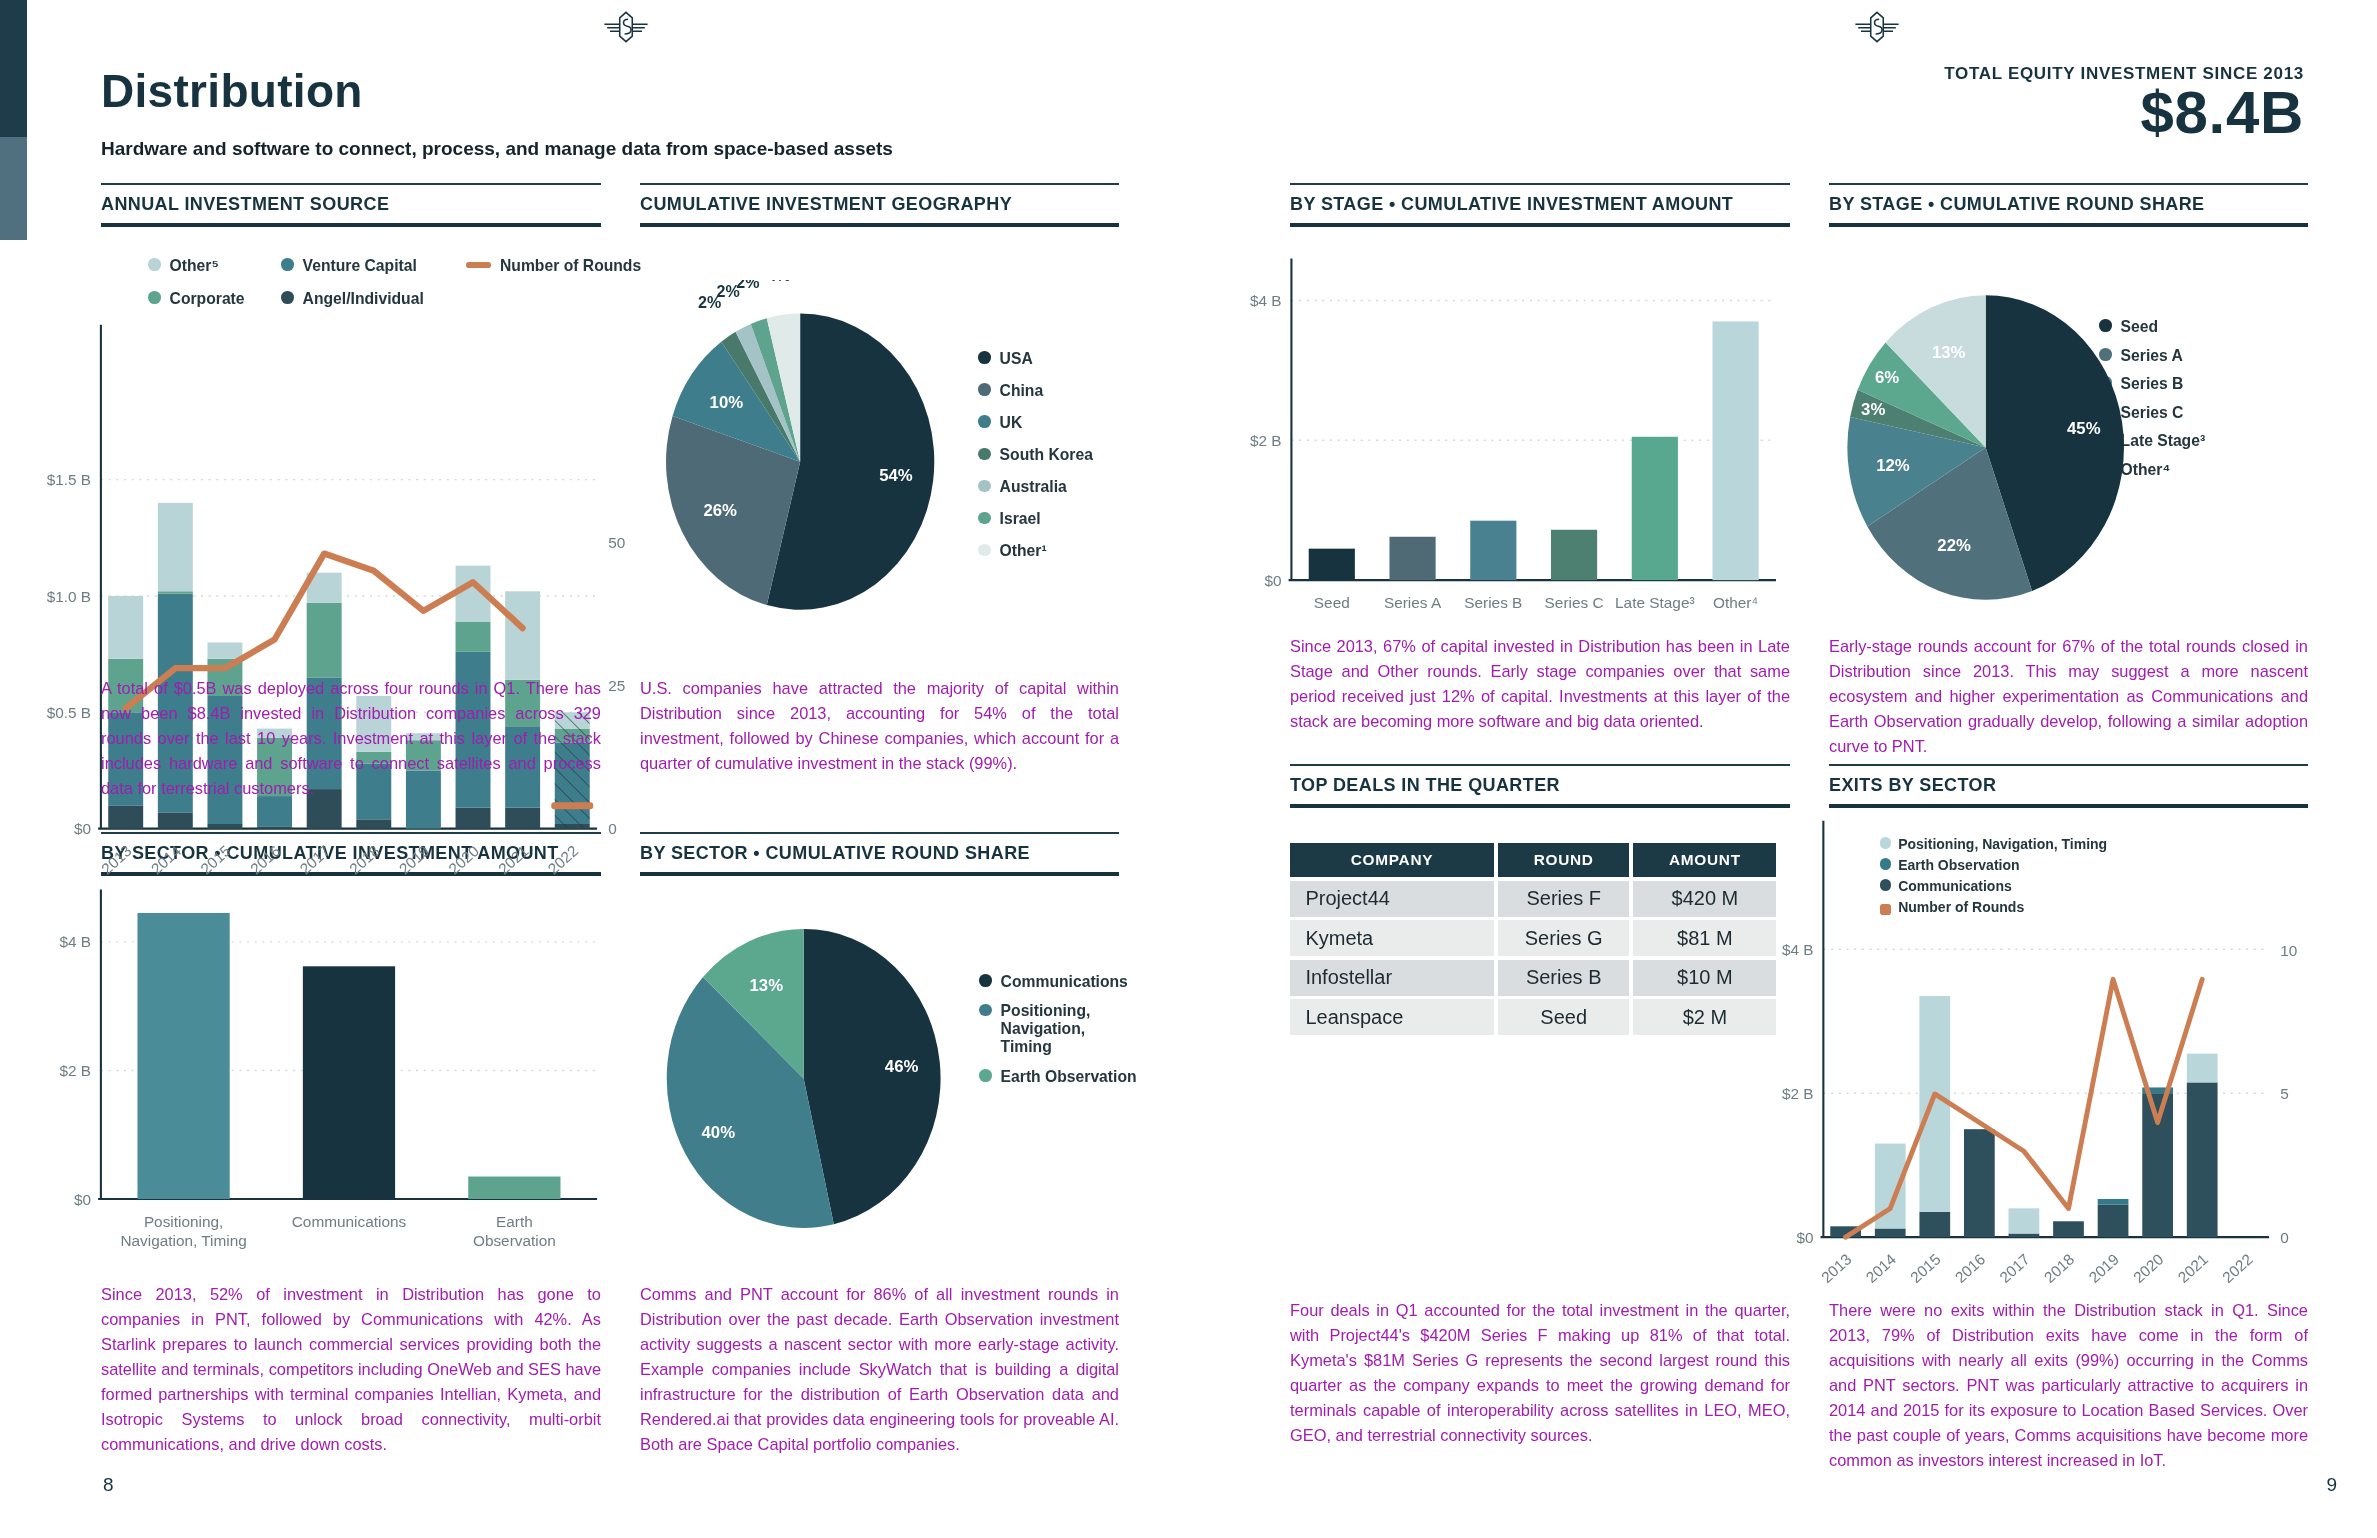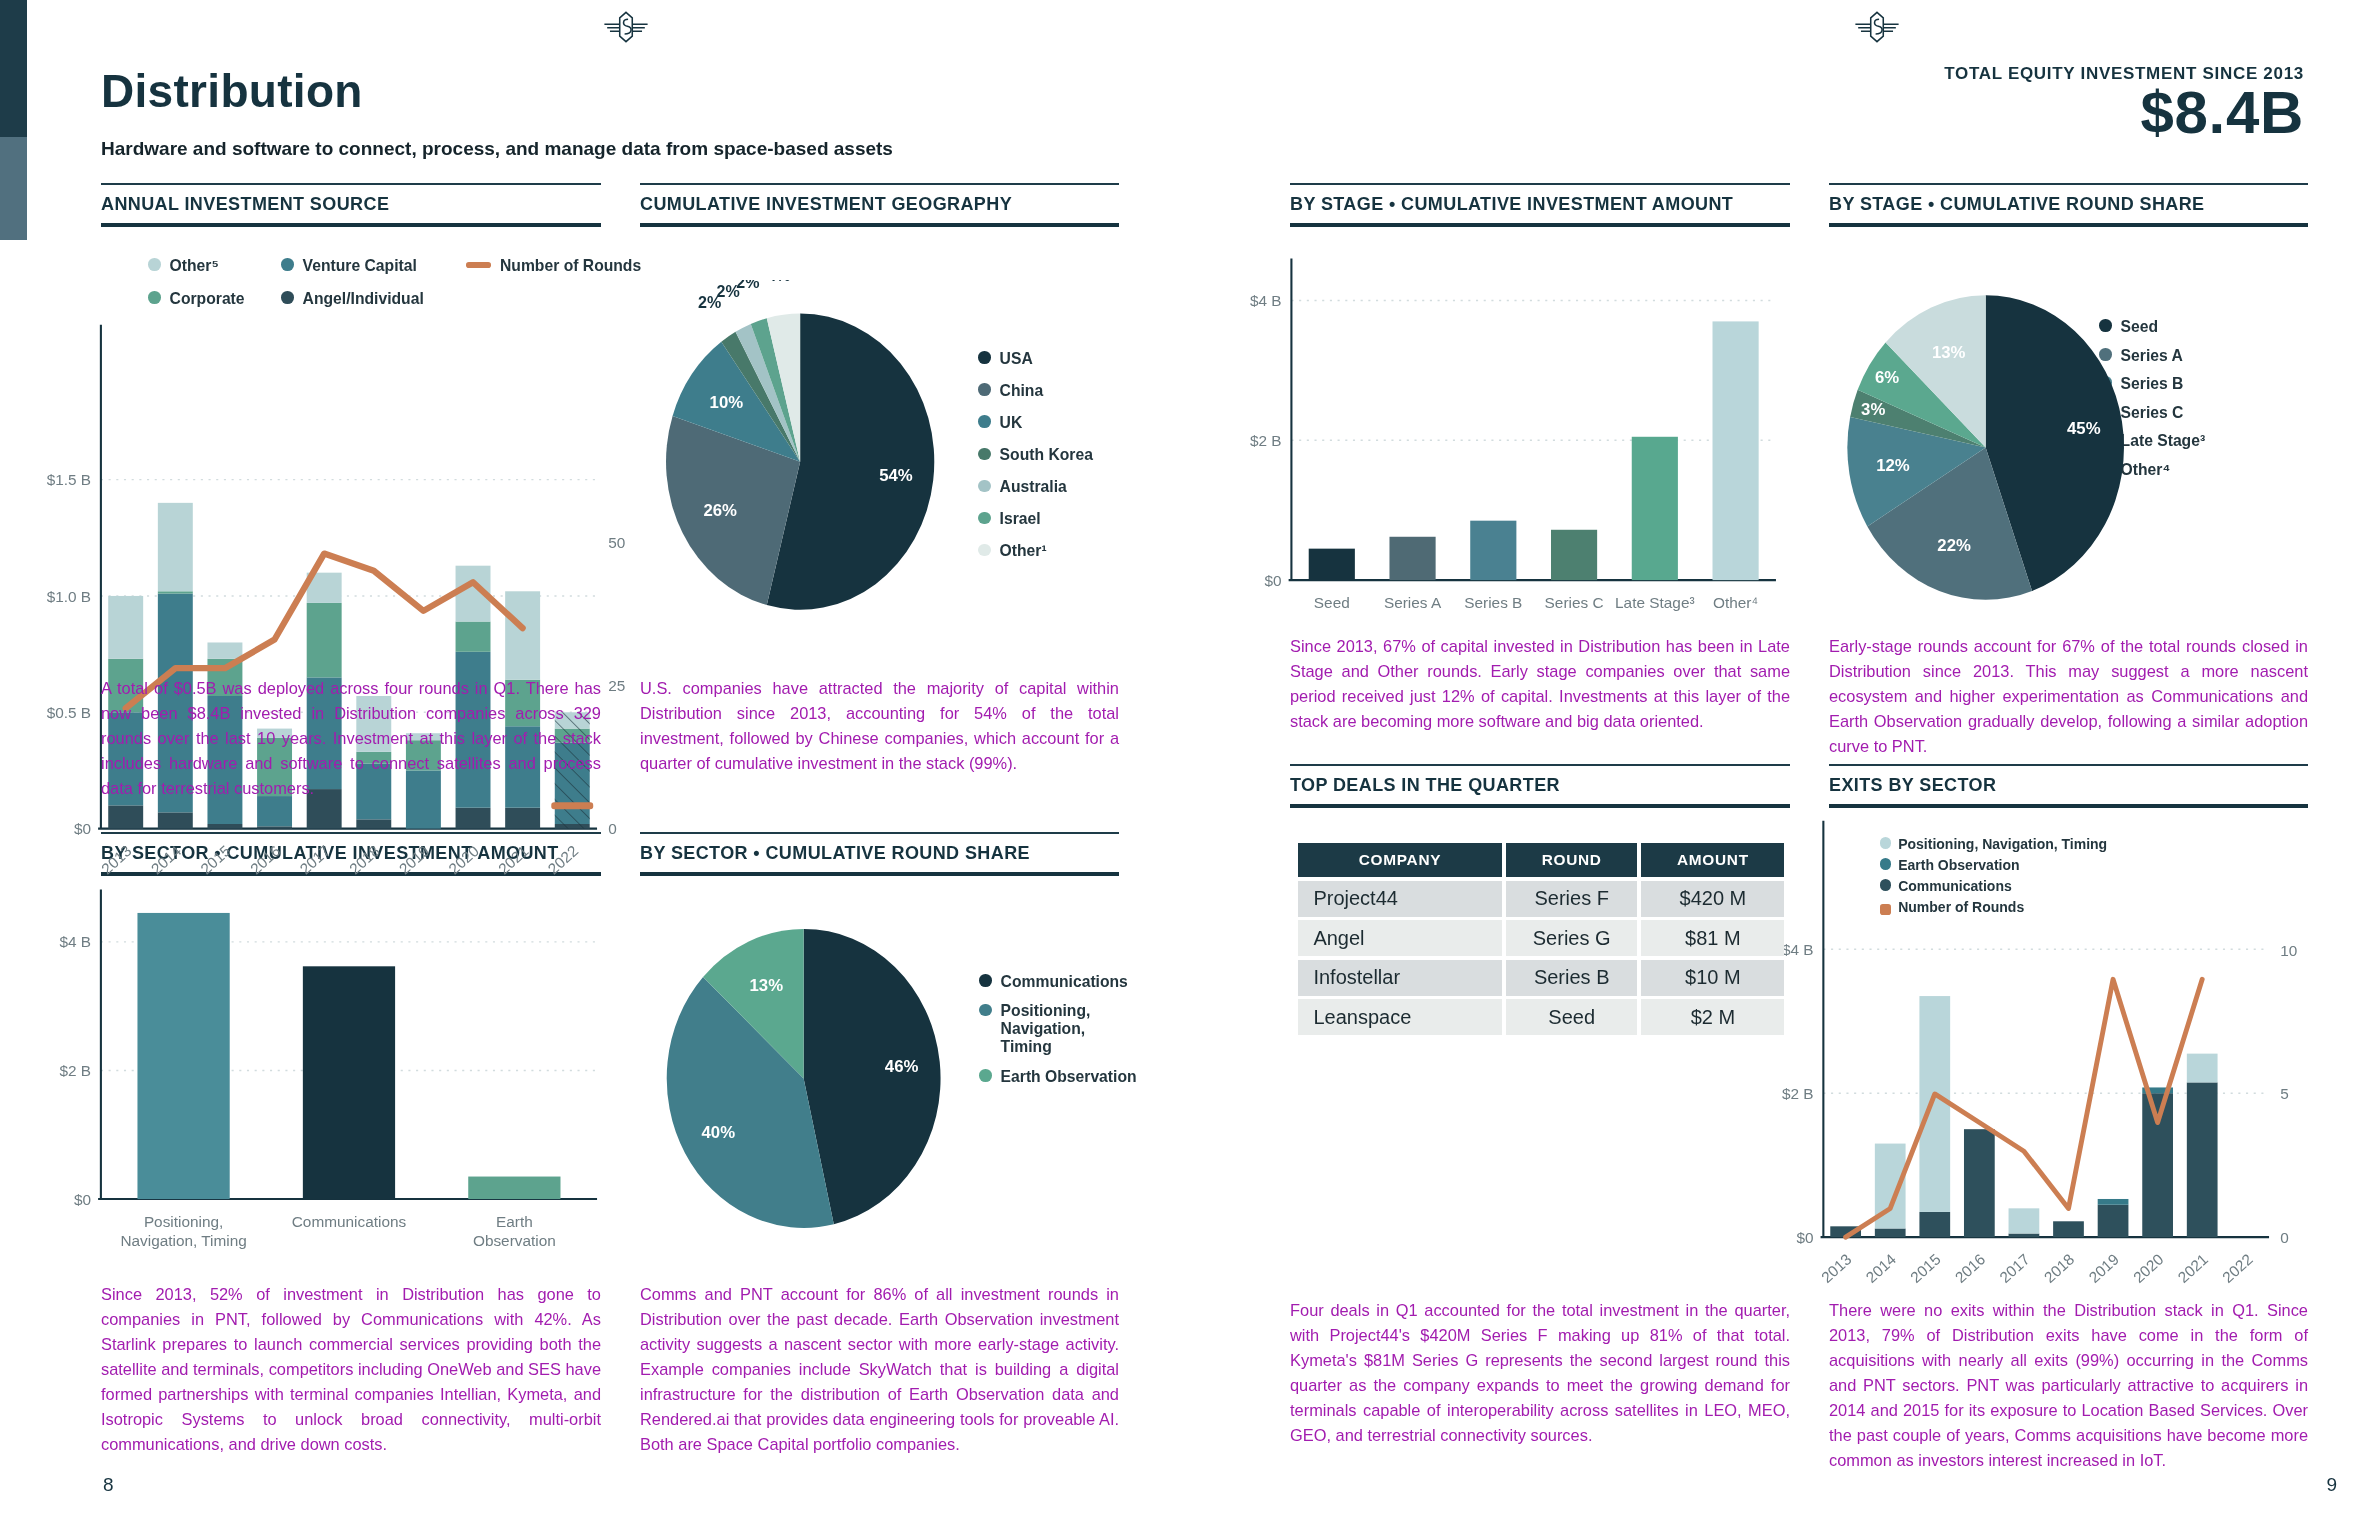--- a/index.html
+++ b/index.html
@@ -39,21 +39,21 @@
   
   svg text{font-family:"Liberation Sans",sans-serif;}
   .tick{font-size:22px;fill:#6f7d83;}
   .xlab{font-size:22px;fill:#6f7d83;}
   .grid-line{stroke:#d2dcde;stroke-width:2;stroke-dasharray:3 8;fill:none;}
   .axis{stroke:#16333f;stroke-width:3;fill:none;}
   .pin{font-size:24px;font-weight:bold;fill:#ffffff;}
   .pout{font-size:23px;font-weight:bold;fill:#16333f;}
   
   .deals{position:absolute;left:1290px;top:843px;display:grid;
-         grid-template-columns:204px 131px 143px;column-gap:4.2px;row-gap:3.5px;margin-left:8px;}
+         grid-template-columns:204px 131px 143px;column-gap:4.2px;row-gap:3.5px;}
   .deals .th{background:#1c3a46;color:#fff;font-size:15.4px;font-weight:bold;letter-spacing:0.7px;
              height:34px;display:flex;align-items:center;justify-content:center;}
   .deals .td{font-size:20px;color:#1c2b31;height:36px;display:flex;align-items:center;justify-content:center;}
   .deals .td.left{justify-content:flex-start;padding-left:15.4px;}
   .deals .r1{background:#d9dddf;} .deals .r2{background:#e9eceb;}
   .logo{position:absolute;}
 </style>
 </head>
 <body>
 
@@ -421,21 +421,21 @@
       <polyline points="93.9,620 157.7,579 221.5,415 285.29999999999995,456 349.09999999999997,497 412.9,579 476.7,251 540.5,456 604.3,251" fill="none" stroke="#cc7e52" stroke-width="7" stroke-linejoin="round" stroke-linecap="round"></polyline>
     </svg>
 
   <div class="deals" id="deals-table">
       <div class="th">COMPANY</div>
       <div class="th">ROUND</div>
       <div class="th">AMOUNT</div>
       <div class="td r1 left">Project44</div>
       <div class="td r1">Series F</div>
       <div class="td r1">$420 M</div>
-      <div class="td r2 left">Angel</div>
+      <div class="td r2 left">Kymeta</div>
       <div class="td r2">Series G</div>
       <div class="td r2">$81 M</div>
       <div class="td r1 left">Infostellar</div>
       <div class="td r1">Series B</div>
       <div class="td r1">$10 M</div>
       <div class="td r2 left">Leanspace</div>
       <div class="td r2">Seed</div>
       <div class="td r2">$2 M</div>
     </div>
 

